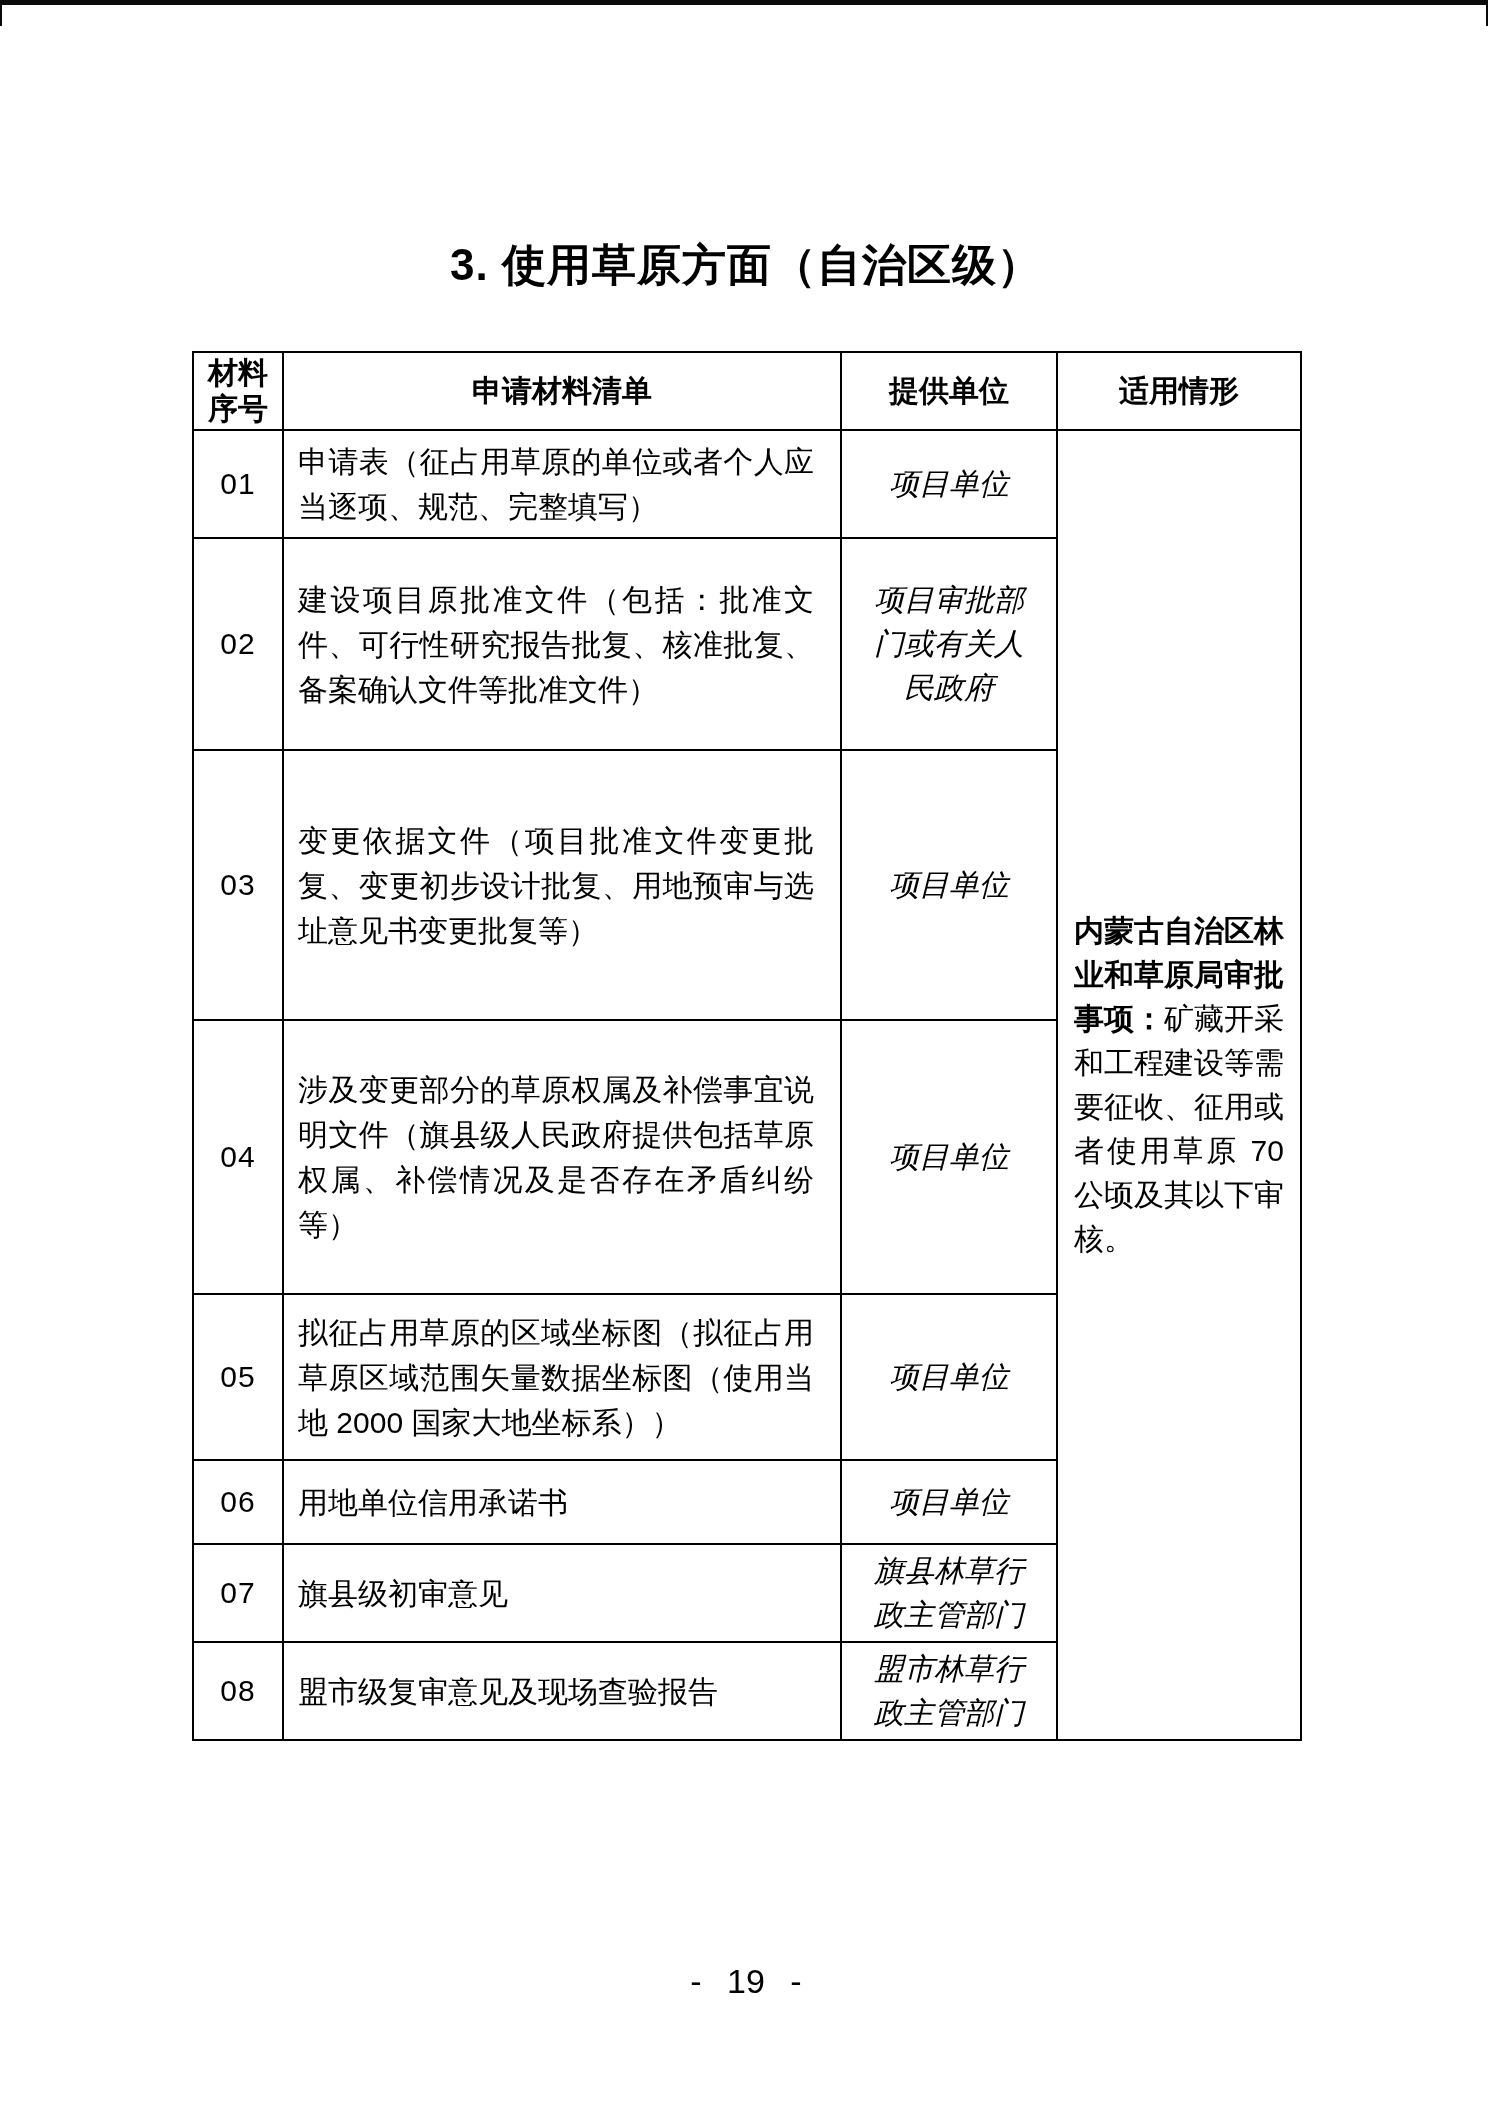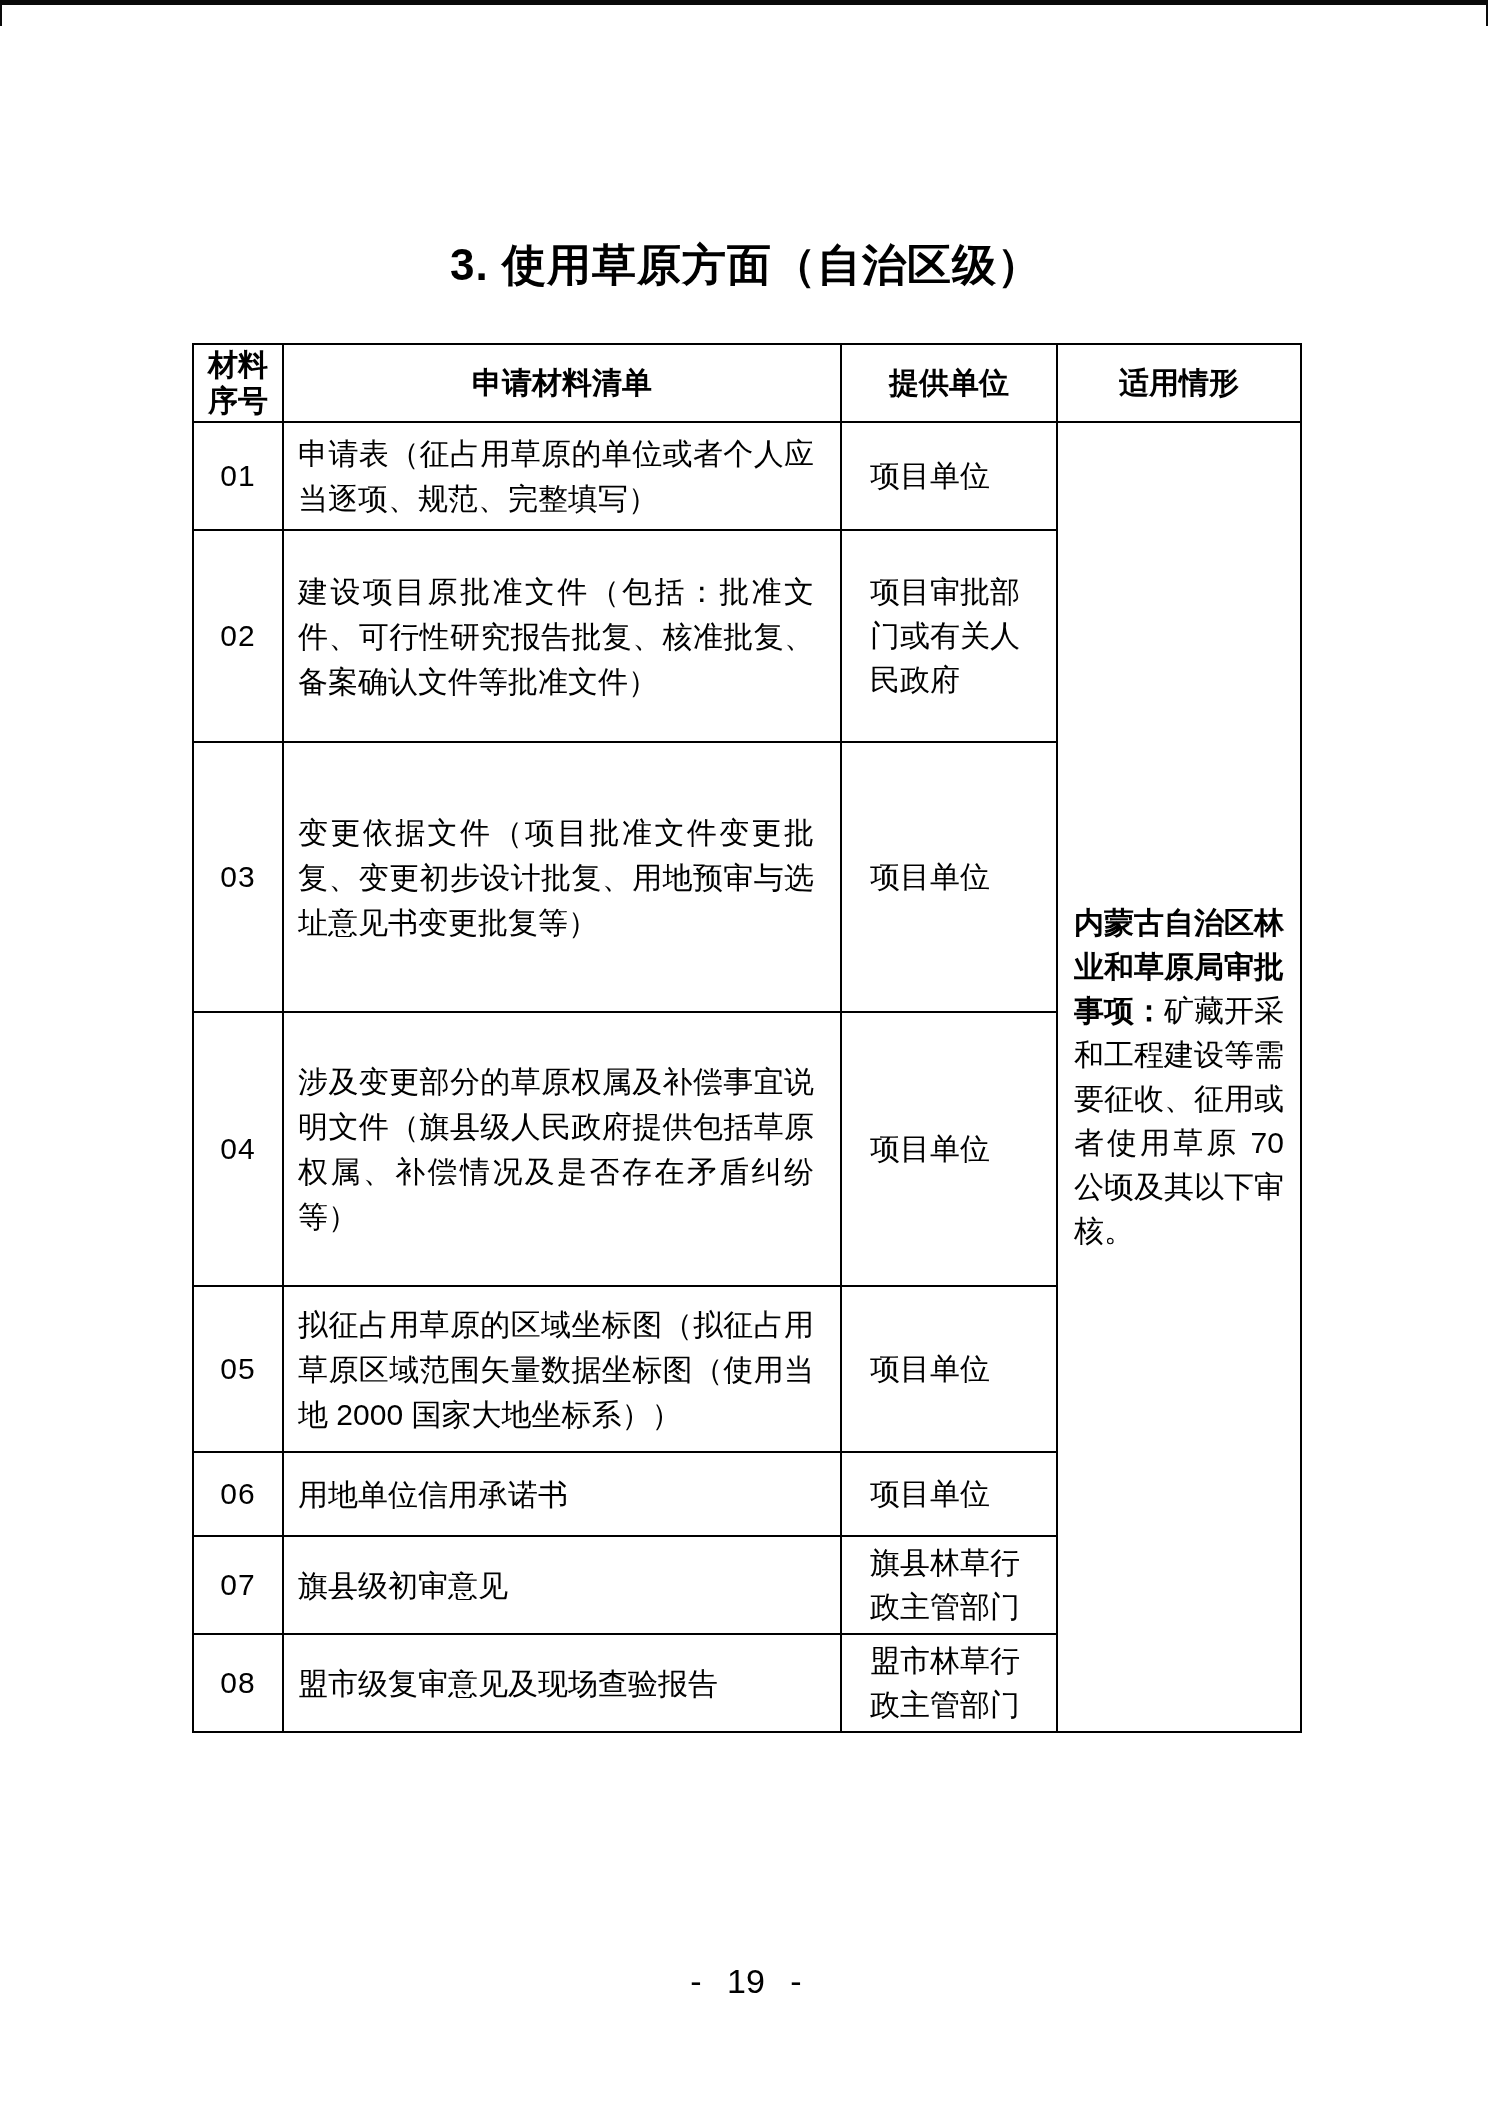--- a/index.html
+++ b/index.html
@@ -37,21 +37,21 @@
     width: 1108px;
     text-align: center;
     font-size: 44px;
     font-weight: 600;
     letter-spacing: 1px;
     white-space: nowrap;
   }
 
   table.materials {
     position: absolute;
-    top: 343px;
+    top: 351px;
     left: 192px;
     width: 1108px;
     border-collapse: collapse;
     table-layout: fixed;
   }
   table.materials col.c1 { width: 90px; }
   table.materials col.c2 { width: 558px; }
   table.materials col.c3 { width: 216px; }
   table.materials col.c4 { width: 244px; }
 
@@ -85,22 +85,24 @@
     text-align: center;
     letter-spacing: 1px;
   }
   td.cell-material {
     text-align: justify;
     text-justify: inter-ideograph;
     line-height: 45px;
     padding: 8px 26px 8px 14px;
   }
   td.cell-provider {
+    text-align: center;
     line-height: 44px;
-    padding: 4px 28px;
+    padding: 4px 18px;
+    font-style: italic;
   }
   td.cell-applicable {
     text-align: justify;
     text-justify: inter-ideograph;
     line-height: 44px;
     padding: 10px 16px 10px 16px;
     margin-top: 32px;
   }
   td.cell-applicable .bold-lead {
     font-weight: 700;

